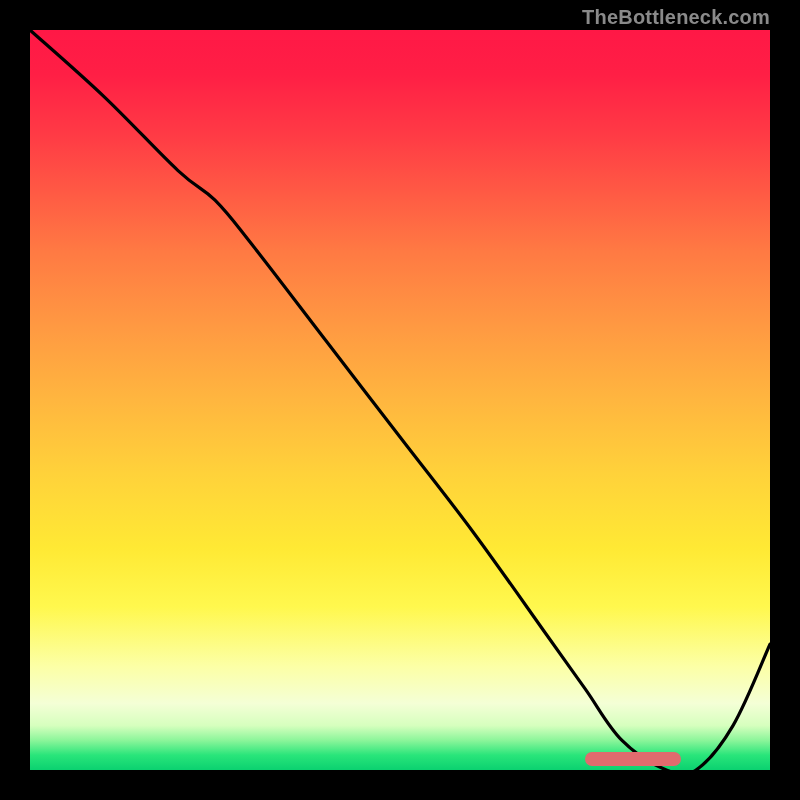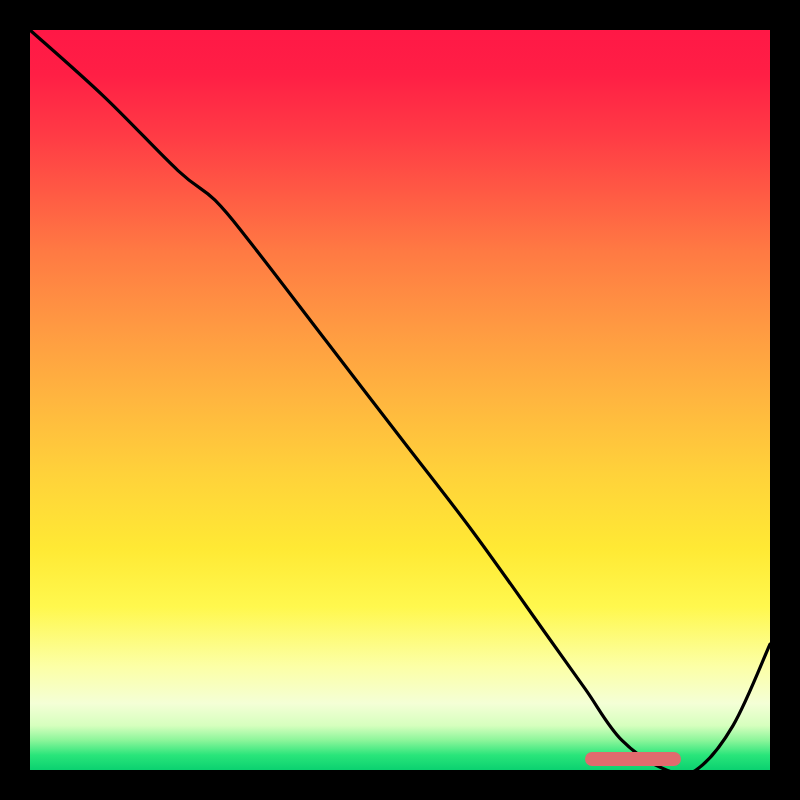--- a/index.html
+++ b/index.html
@@ -64,20 +64,21 @@
     background: #e06b6e;
     border-radius: 7px;
     height: 14px;
   }
 </style>
 </head>
 <body>
 
 <div class="container">
 
+  <div class="watermark">TheBottleneck.com</div>
 
   <div class="plot">
 
     <svg class="curve" viewBox="0 0 740 740" preserveAspectRatio="none">
       <path d="M 0.0 0.0 C 13.3 12.0, 47.4 41.3, 74.0 66.6 C 100.6 91.9, 128.0 122.0, 148.0 140.6 C 168.0 159.2, 171.7 156.9, 185.0 170.2 C 198.3 183.5, 202.0 189.3, 222.0 214.6 C 242.0 239.9, 269.4 276.2, 296.0 310.8 C 322.6 345.4, 343.4 372.4, 370.0 407.0 C 396.6 441.6, 417.4 467.2, 444.0 503.2 C 470.6 539.2, 498.0 578.8, 518.0 606.8 C 538.0 634.8, 541.7 640.0, 555.0 658.6 C 568.3 677.2, 577.3 695.7, 592.0 710.4 C 606.7 725.1, 623.1 734.7, 636.4 740.0 C 649.7 745.3, 654.0 748.0, 666.0 740.0 C 678.0 732.0, 689.7 718.2, 703.0 695.6 C 716.3 673.0, 733.3 628.9, 740.0 614.2" fill="none" stroke="#000000" stroke-width="3.2" stroke-linejoin="round" stroke-linecap="round"></path>
     </svg>
 
     <div class="marker" style="left: 555px; width: 96.2px; top: 721.9px; background: rgb(224, 107, 110);"></div>
   </div>
 </div>

